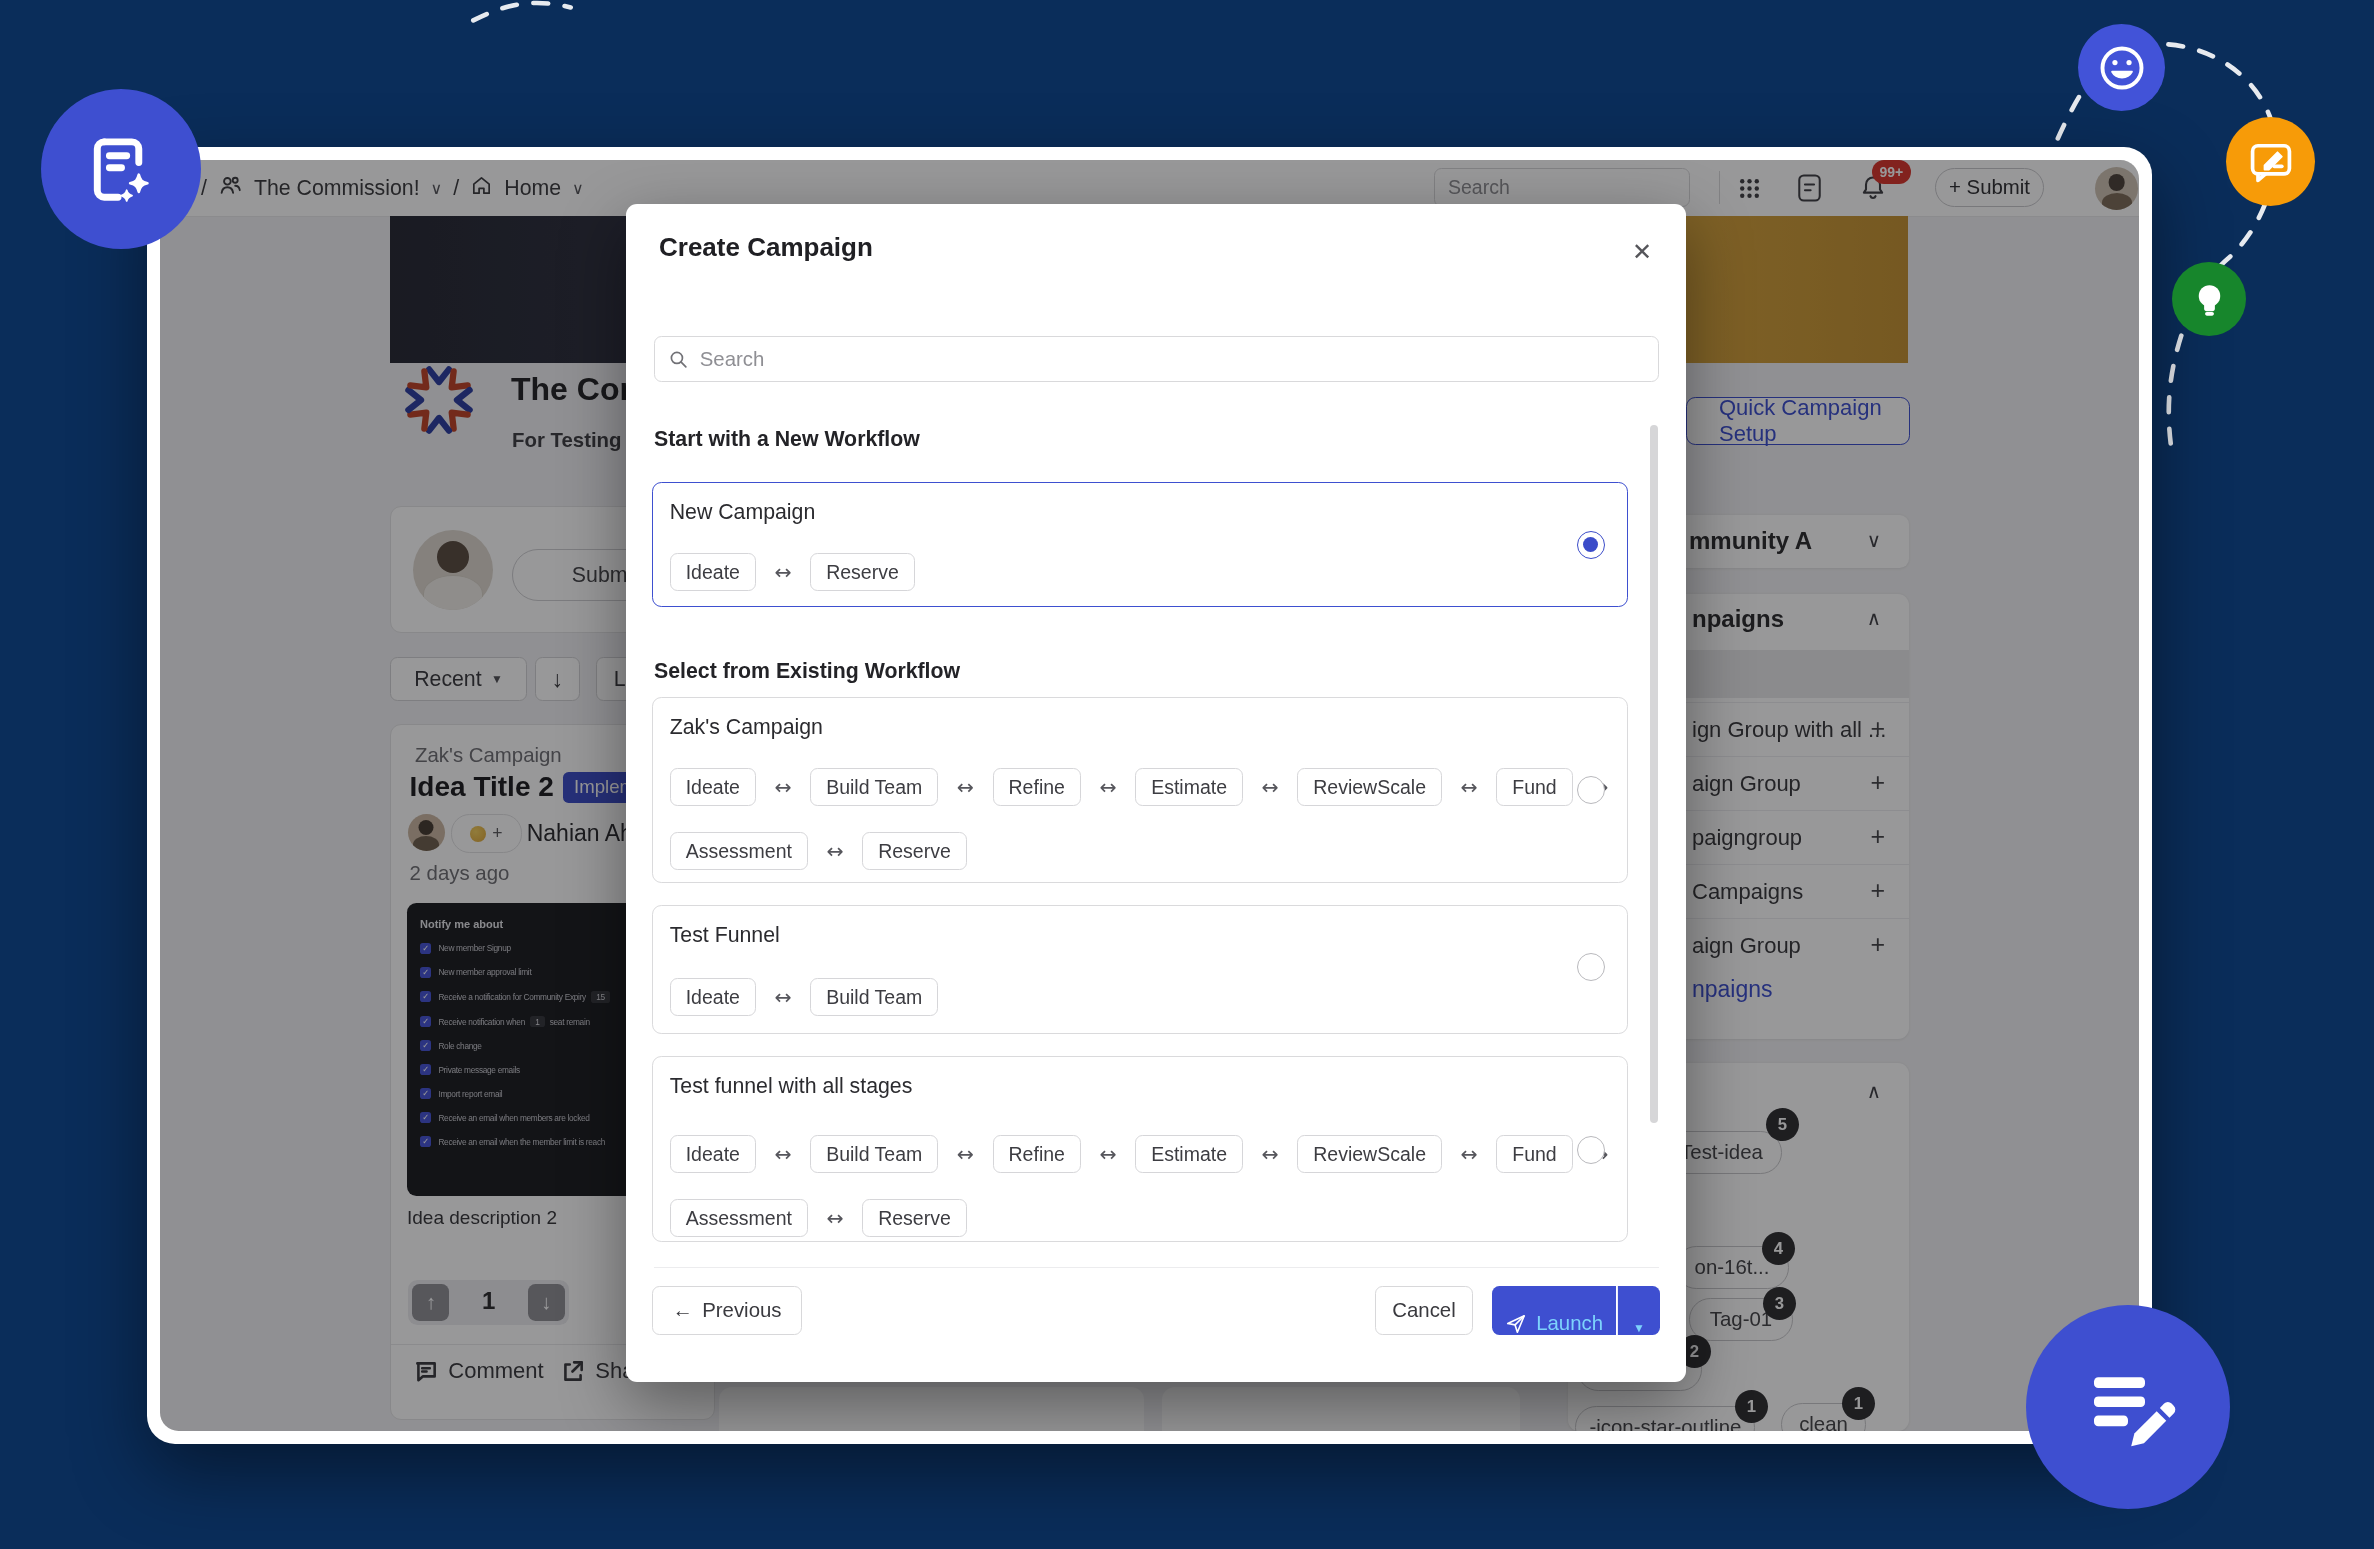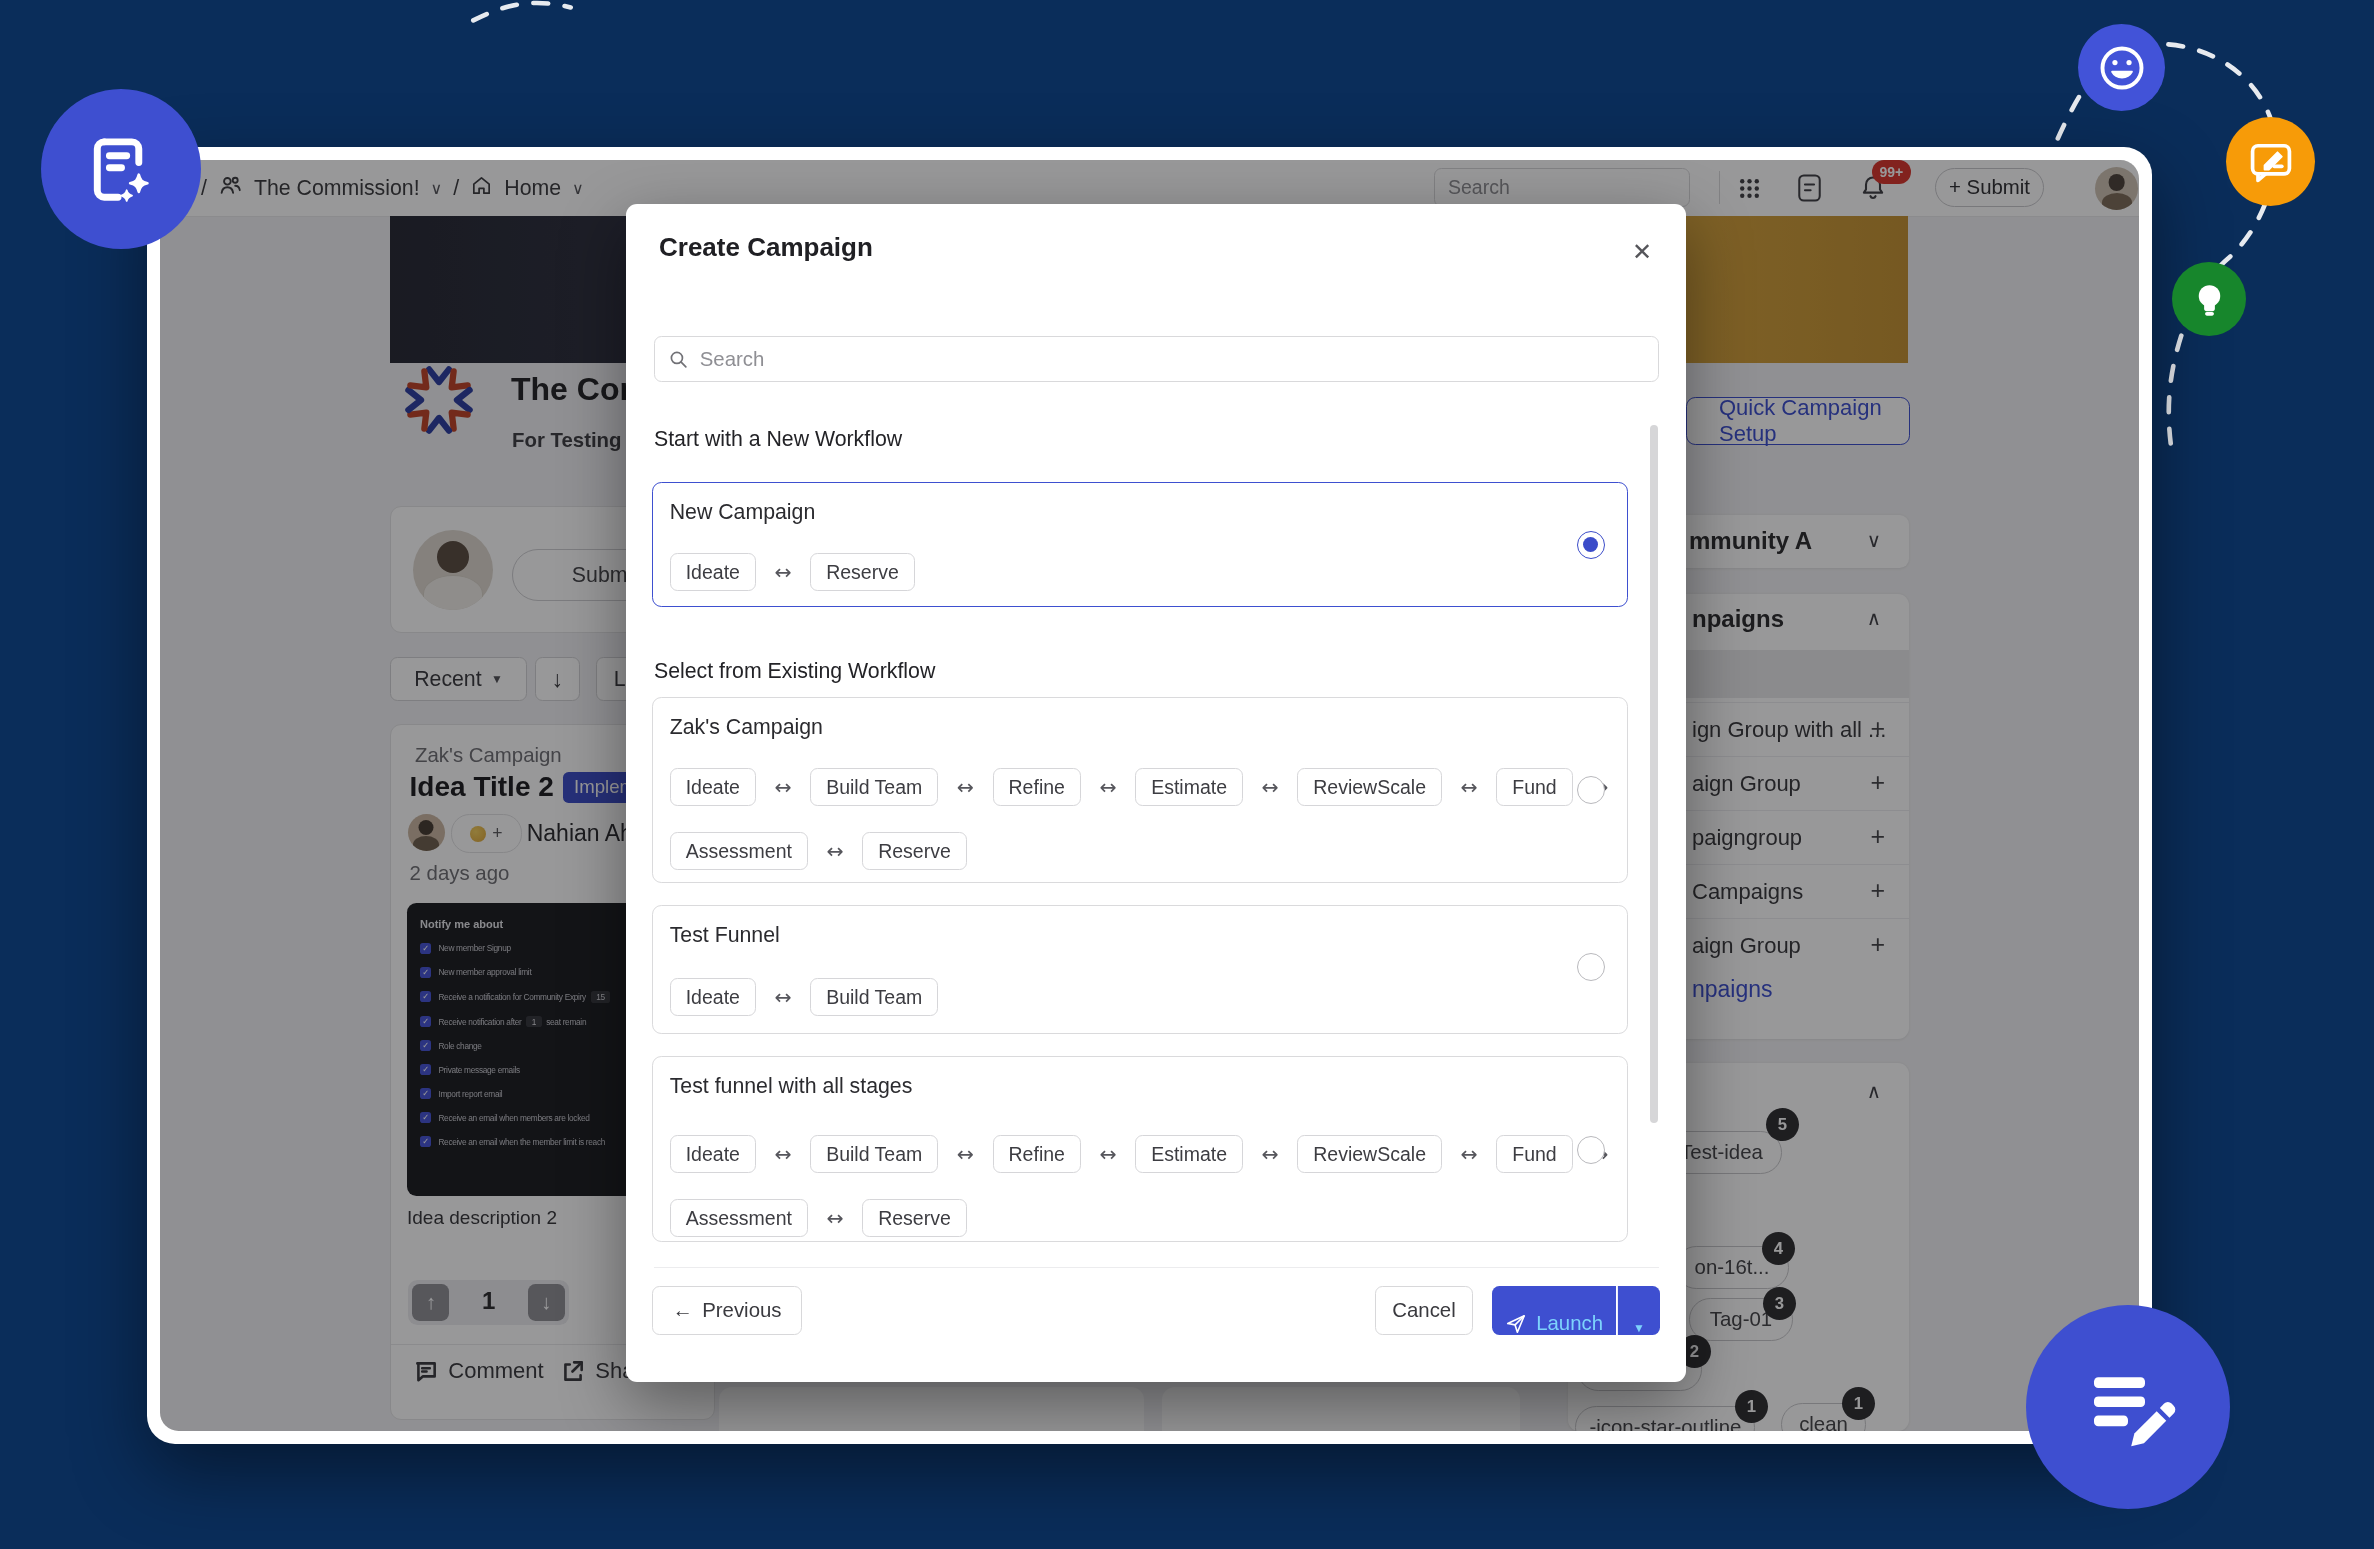--- a/index.html
+++ b/index.html
@@ -71,21 +71,21 @@
   
   .modal{position:absolute;left:466px;top:44px;width:1060px;height:1178px;background:#fff;border-radius:11px;z-index:50;
          box-shadow:0 22px 65px rgba(0,0,0,.4);}
   .mtitle{position:absolute;left:33px;top:28px;font-size:26px;font-weight:600;color:#202024;}
   .mclose{position:absolute;left:1000px;top:32px;width:32px;height:32px;font-size:24px;color:#55555a;
           display:flex;align-items:center;justify-content:center;}
   .msearch{position:absolute;left:28px;top:132px;width:1005px;height:46px;border:1.4px solid #d9d9db;border-radius:7.4px;
            box-sizing:border-box;display:flex;align-items:center;padding:0 13px;gap:9.3px;}
   .msearch input{flex:1;border:none;outline:none;font:20.4px "Liberation Sans",sans-serif;color:#333;}
   .msearch input::placeholder{color:#8f8f94;}
-  .shead{position:absolute;left:28px;font-size:21.3px;font-weight:normal;color:#232327;}
+  .shead{position:absolute;left:28px;font-size:21.3px;font-weight:bold;color:#232327;}
   .ssub{position:absolute;left:28px;font-size:19.5px;color:#6f6f75;}
   .wfcard{position:absolute;left:26px;width:976px;background:#fff;border:1.4px solid #dadadc;border-radius:9.3px;box-sizing:border-box;}
   .wfcard.sel{border:1.9px solid #3e50d0;}
   .wftitle{position:absolute;left:16.7px;top:16.7px;font-size:21.3px;color:#2b2b2f;}
   .wf-rows{position:absolute;left:16.7px;top:70px;display:flex;flex-direction:column;gap:26px;}
   .wf-row{display:flex;align-items:center;gap:16.7px;}
   .chip{display:inline-flex;padding:6.5px 15px;border:1.4px solid #d6d6d9;border-radius:7.4px;font-size:19.5px;color:#3d3d42;background:#fff;}
   .arrow{font-size:20.4px;color:#56565c;margin:0 1.9px;font-family:"DejaVu Sans",sans-serif;}
   .radio{position:absolute;right:22px;width:28px;height:28px;border-radius:50%;box-sizing:border-box;border:1.9px solid #b9b9bd;background:#fff;}
   .radio.on{border:1.9px solid #3b4cc9;}
@@ -255,21 +255,21 @@
 
           <div class="nt-row">
             <span class="nt-check">✓</span>
             <span>Receive a notification for Community Expiry</span>
             <span class="nt-box">15</span>
 
           </div>
 
           <div class="nt-row">
             <span class="nt-check">✓</span>
-            <span>Receive notification after</span>
+            <span>Receive notification when</span>
             <span class="nt-box">1</span>
             <span>seat remain</span>
           </div>
 
           <div class="nt-row">
             <span class="nt-check">✓</span>
             <span>Role change</span>
 
           </div>
 

